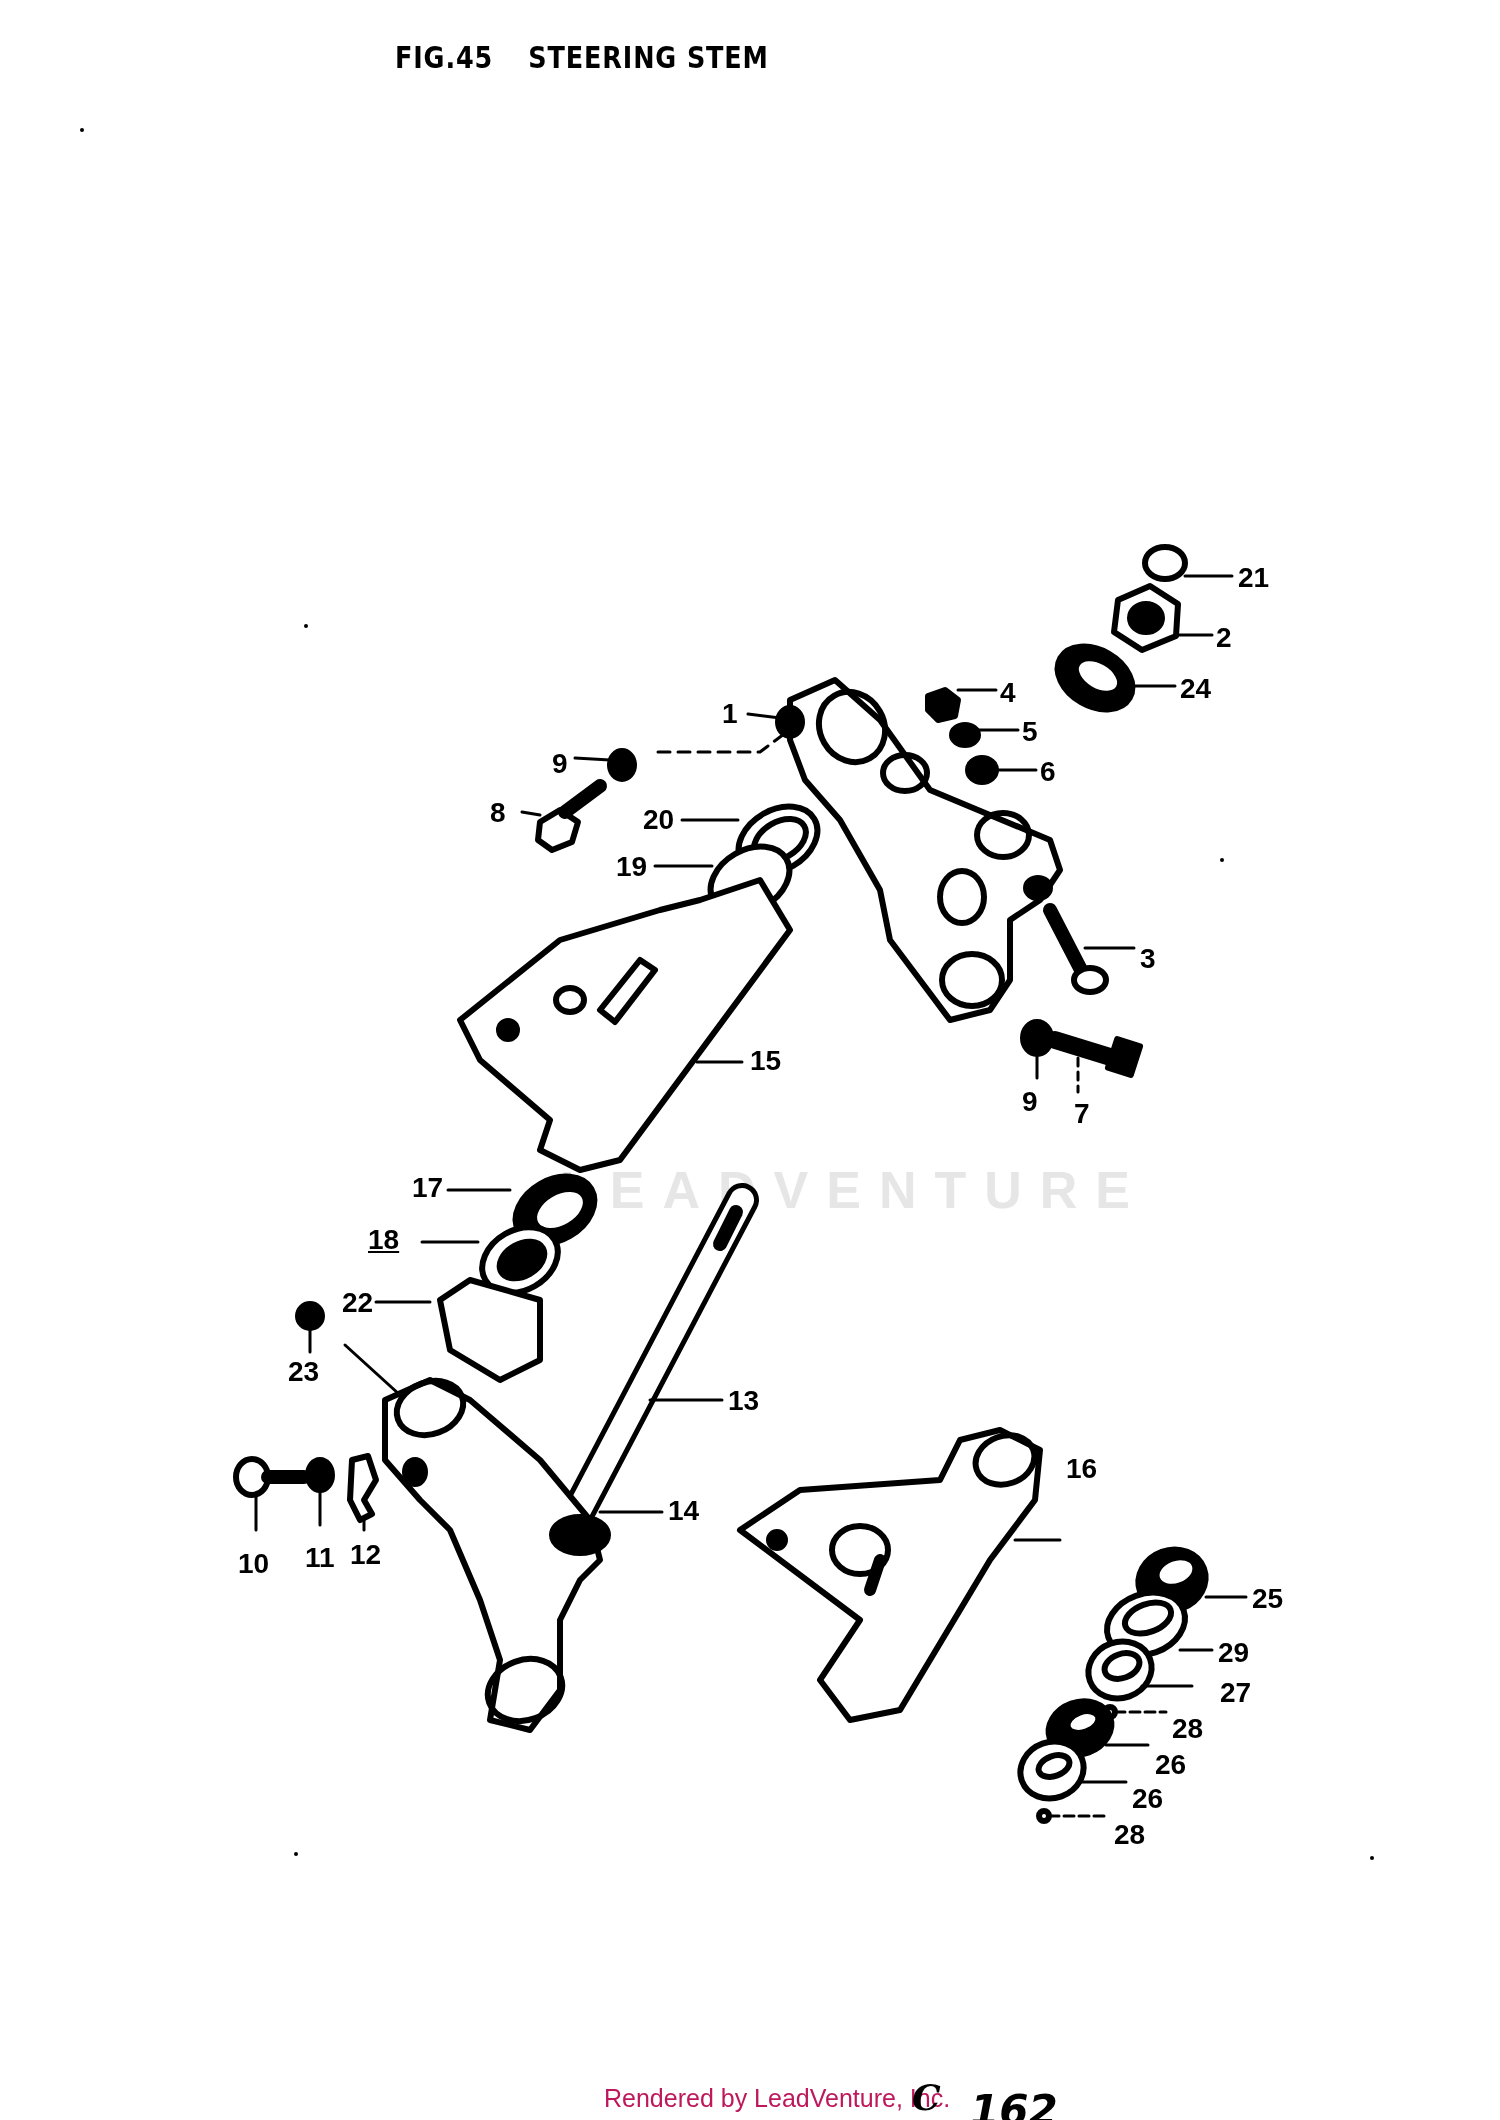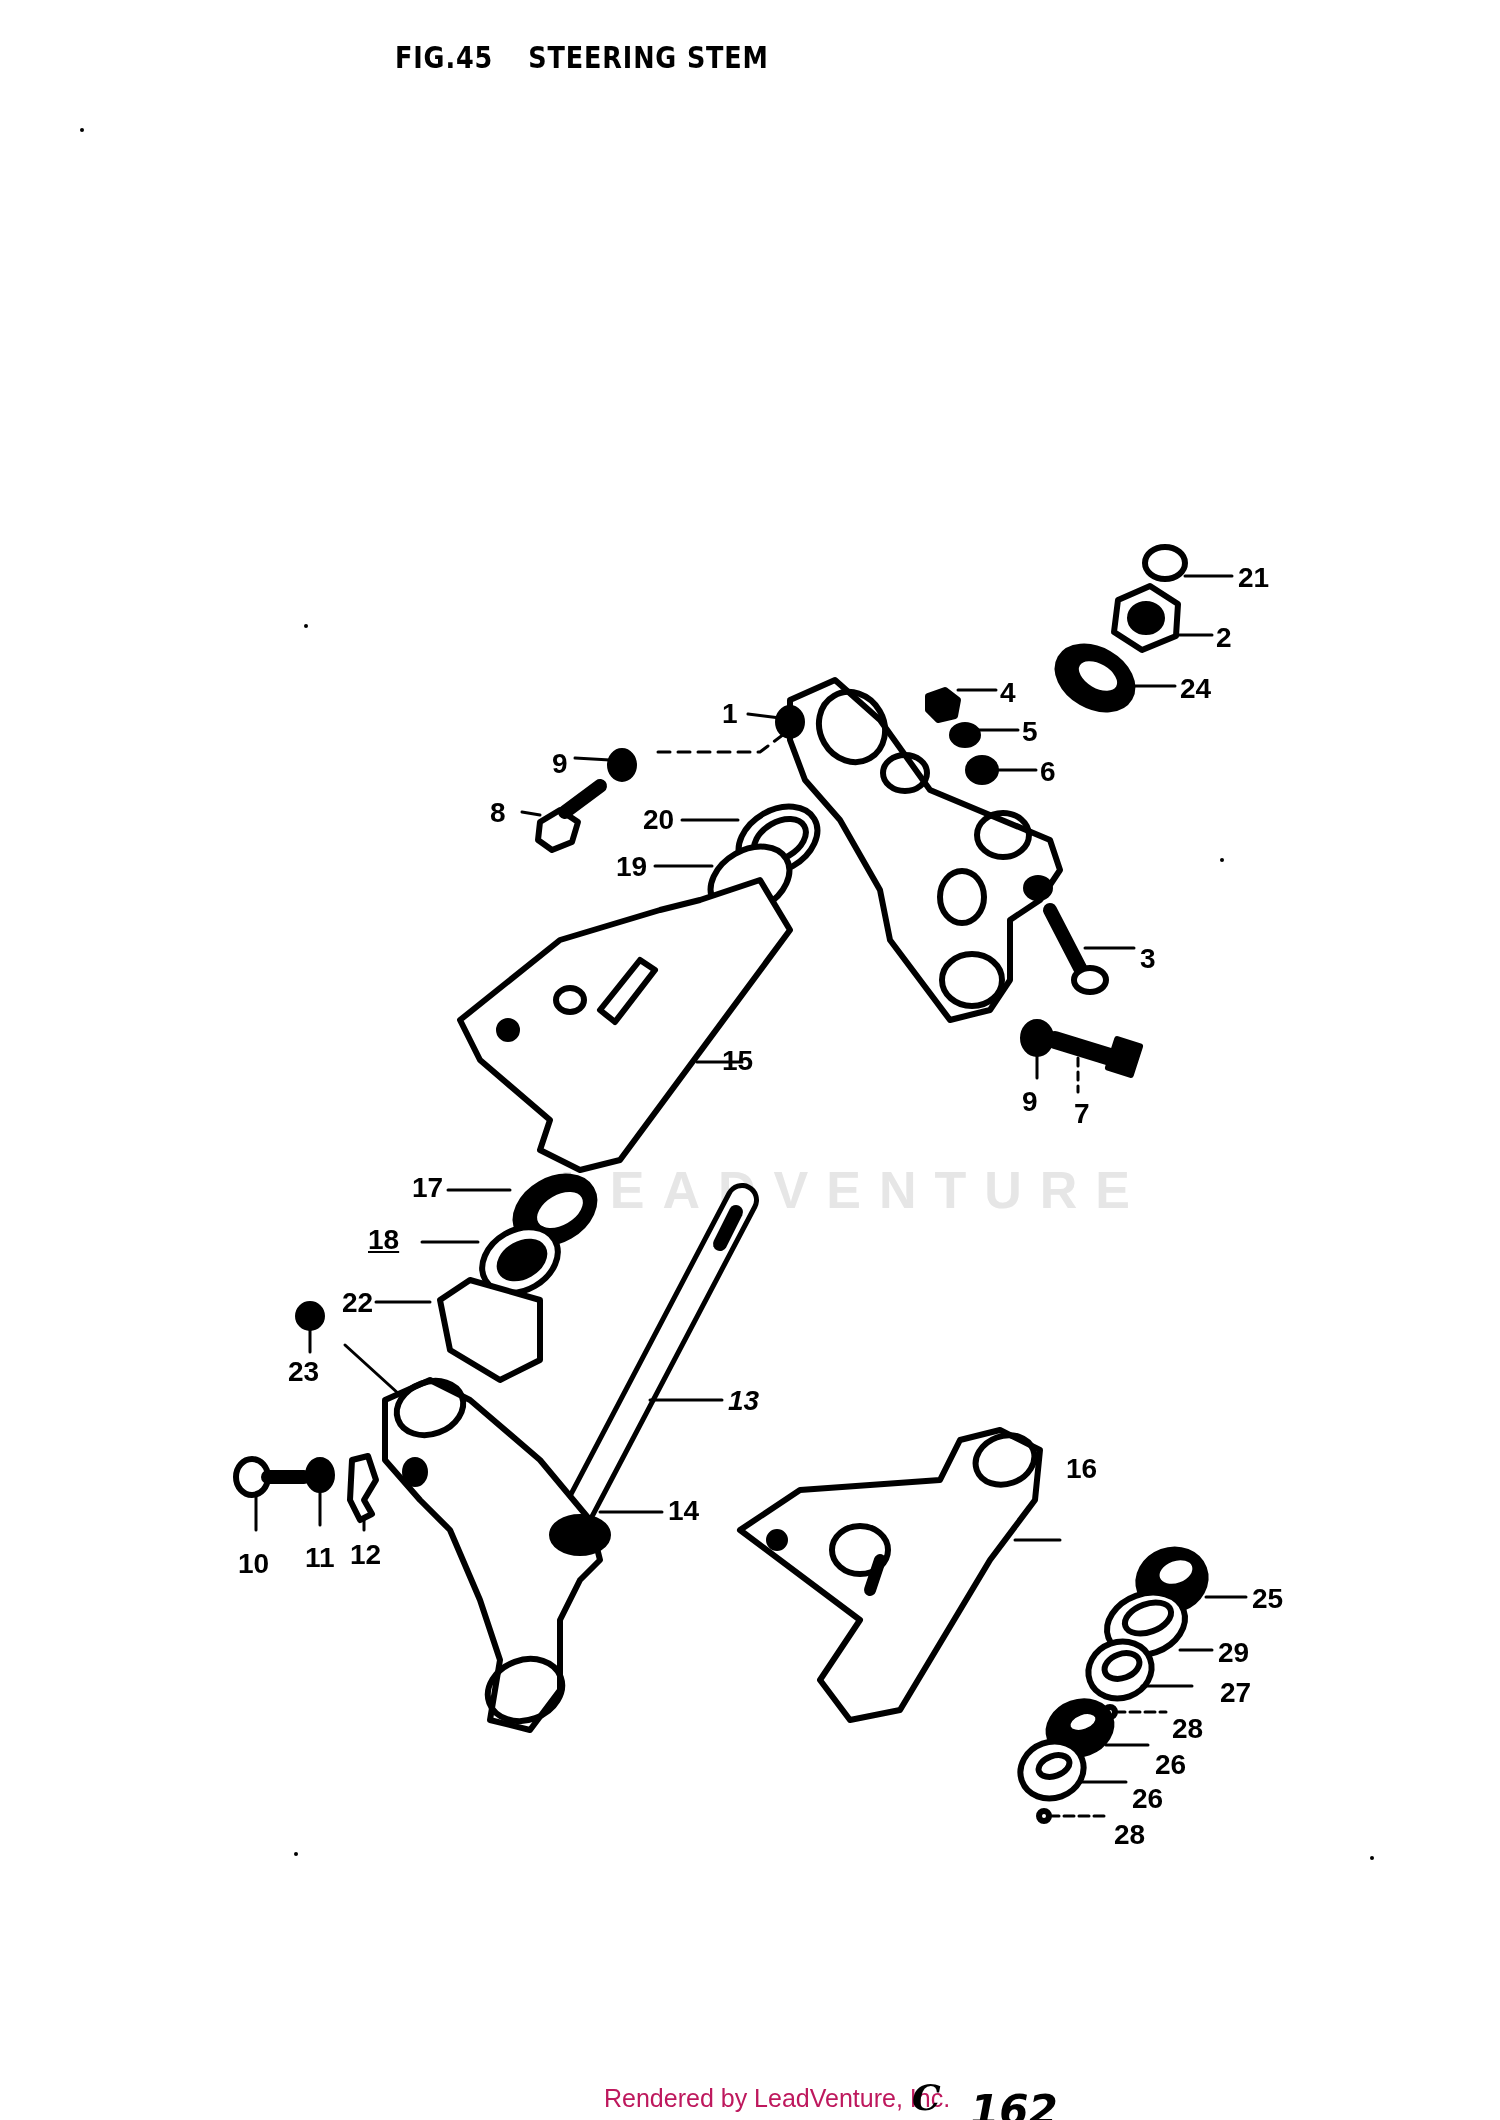--- a/index.html
+++ b/index.html
@@ -231,28 +231,28 @@
   <div class="callout" style="left:1180px;top:675px;">24</div>
   <div class="callout" style="left:722px;top:700px;">1</div>
   <div class="callout" style="left:1000px;top:679px;">4</div>
   <div class="callout" style="left:1022px;top:718px;">5</div>
   <div class="callout" style="left:1040px;top:758px;">6</div>
   <div class="callout" style="left:552px;top:750px;">9</div>
   <div class="callout" style="left:490px;top:799px;">8</div>
   <div class="callout" style="left:643px;top:806px;">20</div>
   <div class="callout" style="left:616px;top:853px;">19</div>
   <div class="callout" style="left:1140px;top:945px;">3</div>
-  <div class="callout" style="left:722px;top:1047px;">15</div>
+  <div class="callout" style="left:750px;top:1047px;">15</div>
   <div class="callout" style="left:1022px;top:1088px;">9</div>
   <div class="callout" style="left:1074px;top:1100px;">7</div>
   <div class="callout" style="left:412px;top:1174px;">17</div>
   <div class="callout" style="left:368px;top:1226px;text-decoration:underline;">18</div>
   <div class="callout" style="left:342px;top:1289px;">22</div>
   <div class="callout" style="left:288px;top:1358px;">23</div>
-  <div class="callout" style="left:728px;top:1387px;font-style:italic;">13</div>
+  <div class="callout" style="left:728px;top:1387px;">13</div>
   <div class="callout" style="left:668px;top:1497px;">14</div>
   <div class="callout" style="left:238px;top:1550px;">10</div>
   <div class="callout" style="left:305px;top:1544px;">11</div>
   <div class="callout" style="left:350px;top:1541px;">12</div>
   <div class="callout" style="left:1066px;top:1455px;">16</div>
   <div class="callout" style="left:1252px;top:1585px;">25</div>
   <div class="callout" style="left:1218px;top:1639px;">29</div>
   <div class="callout" style="left:1198px;top:1679px;margin-left:22px;">27</div>
   <div class="callout" style="left:1172px;top:1715px;">28</div>
   <div class="callout" style="left:1155px;top:1751px;">26</div>

